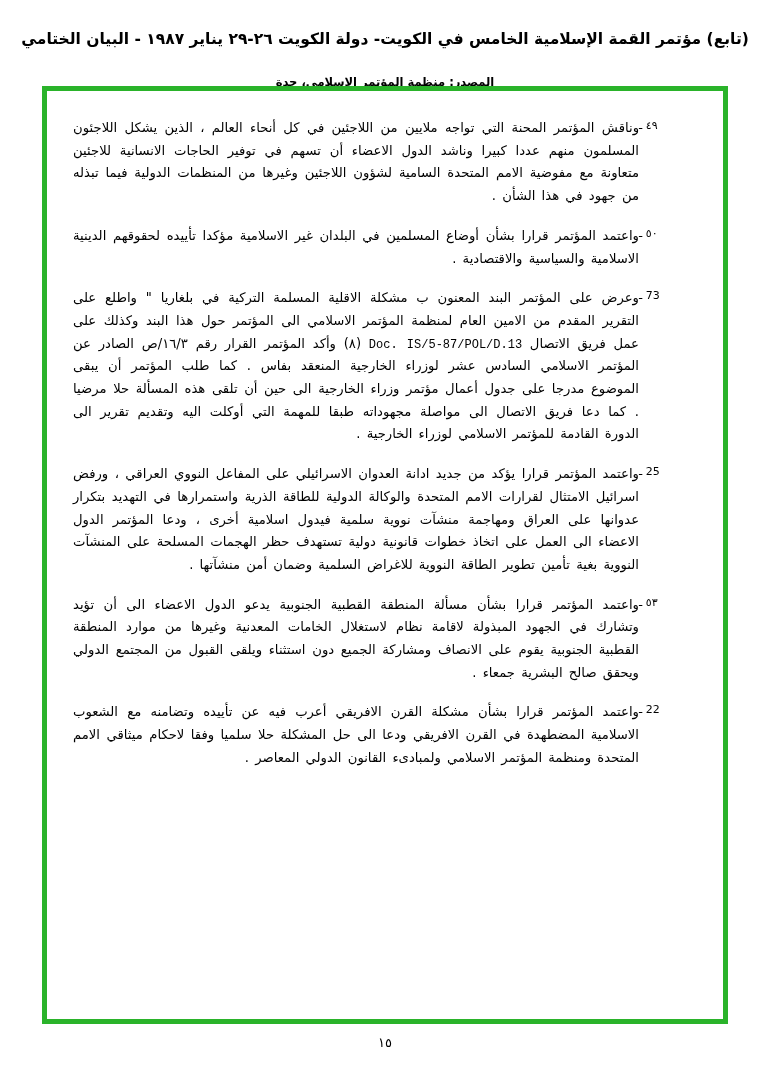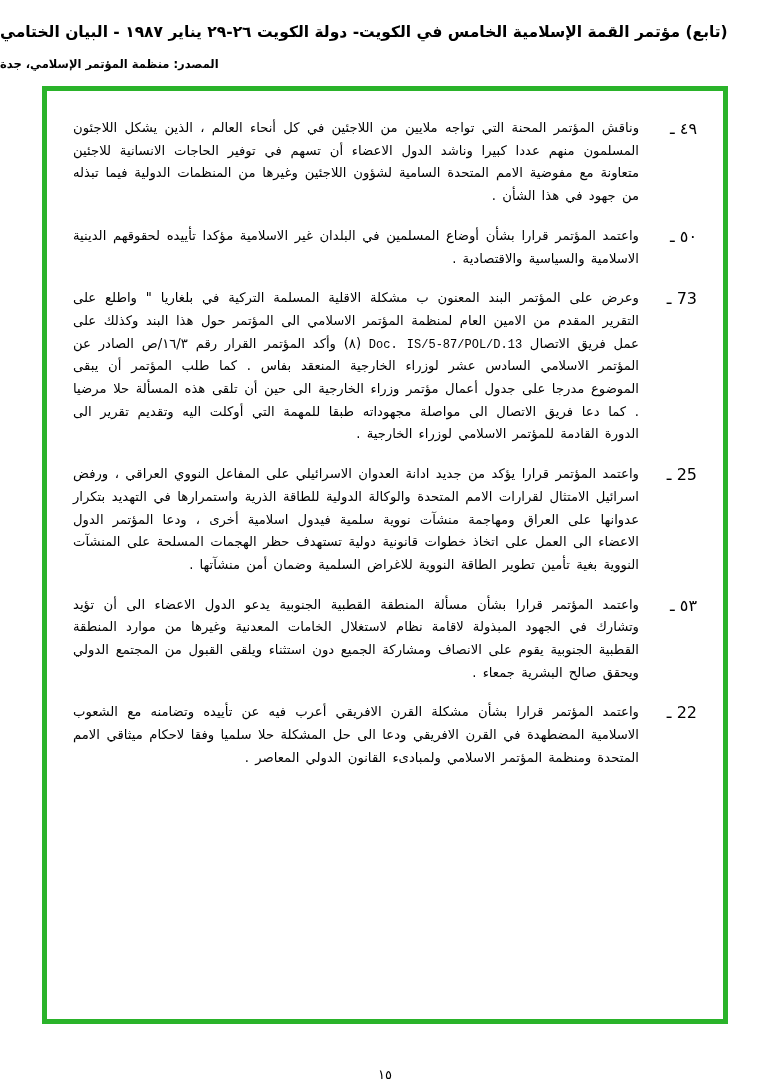--- a/index.html
+++ b/index.html
@@ -15,34 +15,34 @@
     color: #000000;
     overflow: hidden;
   }
   .page {
     width: 770px;
     height: 1086px;
     position: relative;
     box-sizing: border-box;
   }
   .doc-header {
-    text-align: left;
-    padding-top: 22px;
+    text-align: center;
+    padding-top: 29px;
   }
   .doc-title {
     font-size: 15.5px;
     font-weight: bold;
     letter-spacing: 0px;
     line-height: 1.4;
     direction: rtl;
   }
   .doc-source {
     font-size: 11.5px;
     font-weight: bold;
-    margin-top: 13px;
+    margin-top: 24px;
     direction: rtl;
   }
   .frame {
     position: absolute;
     top: 86px;
     right: 42px;
     left: 42px;
     bottom: 62px;
     border: 5px solid #2ab32a;
     box-sizing: border-box;
@@ -56,22 +56,22 @@
   }
   .para {
     display: flex;
     flex-direction: row;
     direction: rtl;
     margin-bottom: 17px;
     align-items: flex-start;
   }
   .para-num {
     flex: 0 0 58px;
-    text-align: right;
-    font-size: 16px;
+    text-align: left;
+    font-size: 11px;
     letter-spacing: 1px;
     padding-top: 2px;
     white-space: nowrap;
     direction: rtl;
     font-family: "DejaVu Sans", "Liberation Sans", sans-serif;
   }
   .para-body {
     flex: 1 1 auto;
     text-align: justify;
     text-align-last: right;
@@ -84,21 +84,21 @@
   .para-body .mono {
     font-family: Liberation Mono, monospace;
     font-size: 12px;
     letter-spacing: 0px;
     direction: ltr;
     unicode-bidi: embed;
     display: inline-block;
   }
   .page-number {
     position: absolute;
-    bottom: 4px;
+    bottom: 36px;
     left: 0;
     right: 0;
     text-align: center;
     font-size: 13px;
     letter-spacing: 1px;
   }
 </style>
 </head>
 <body>
 

